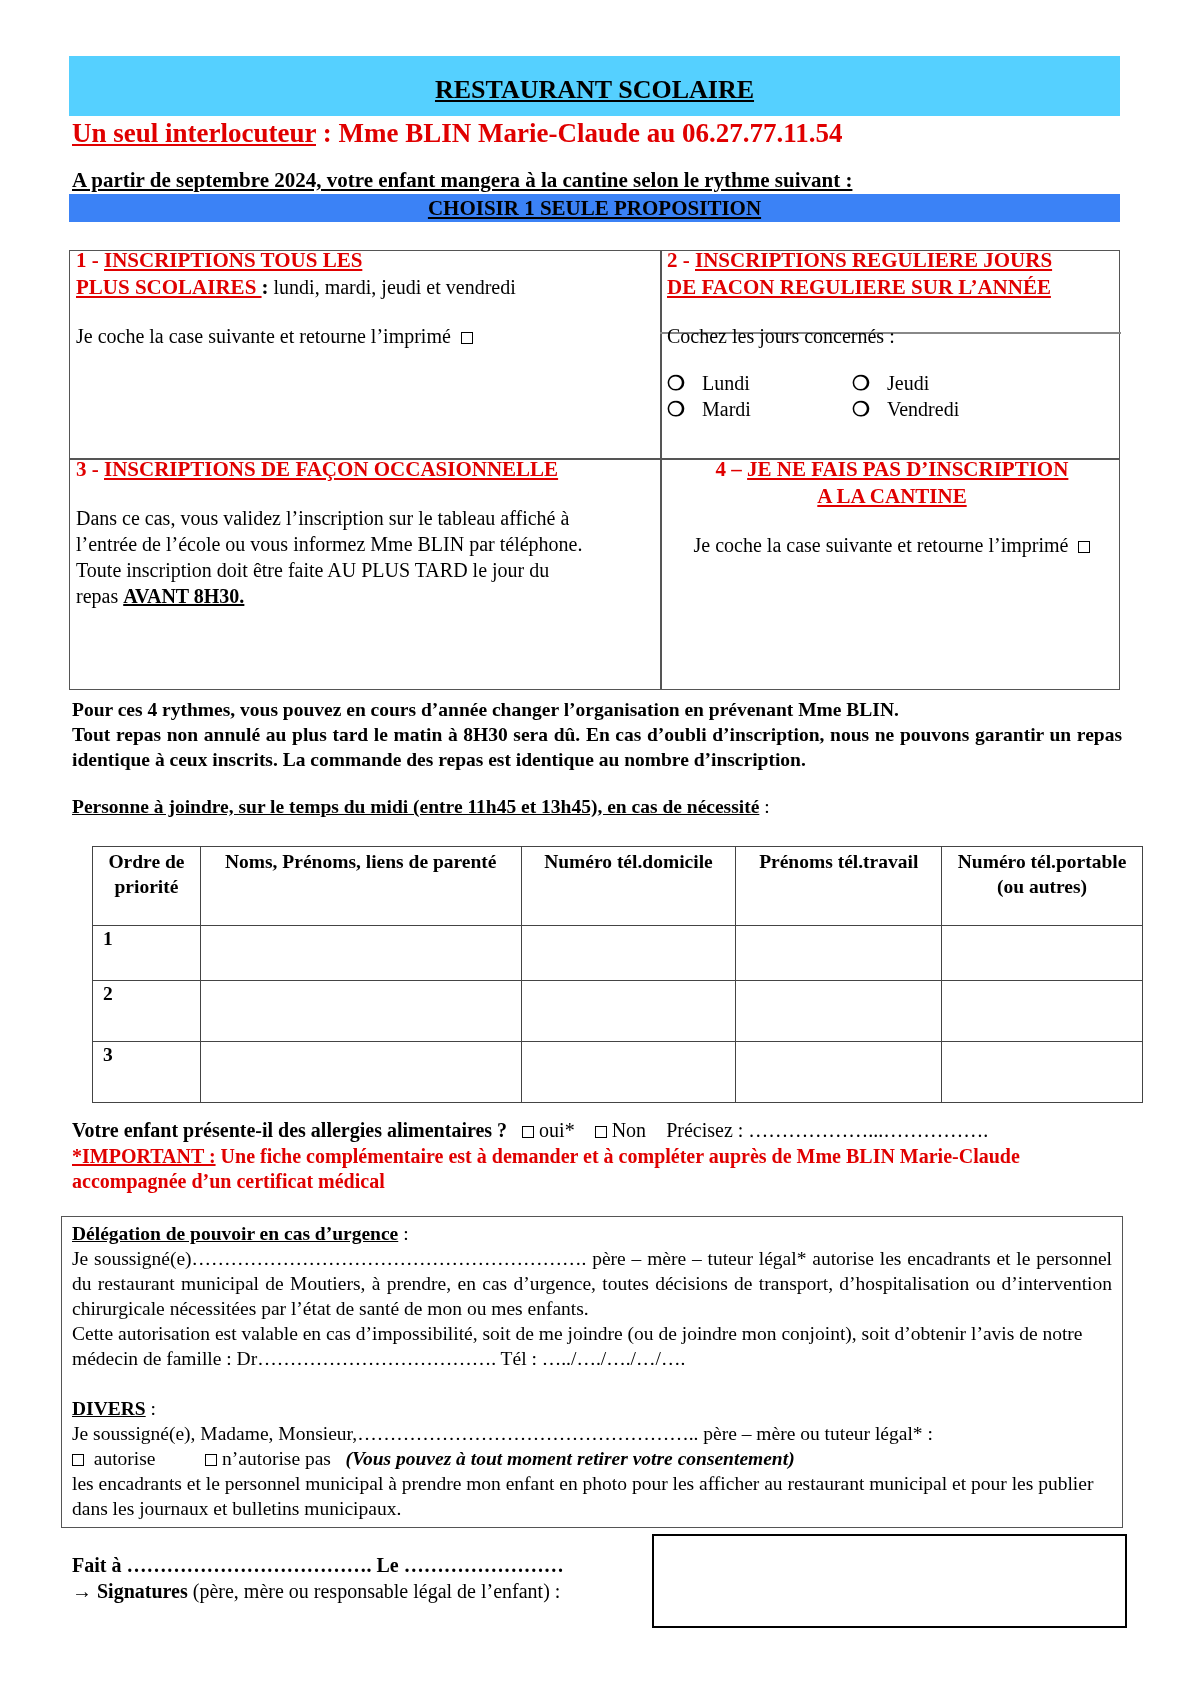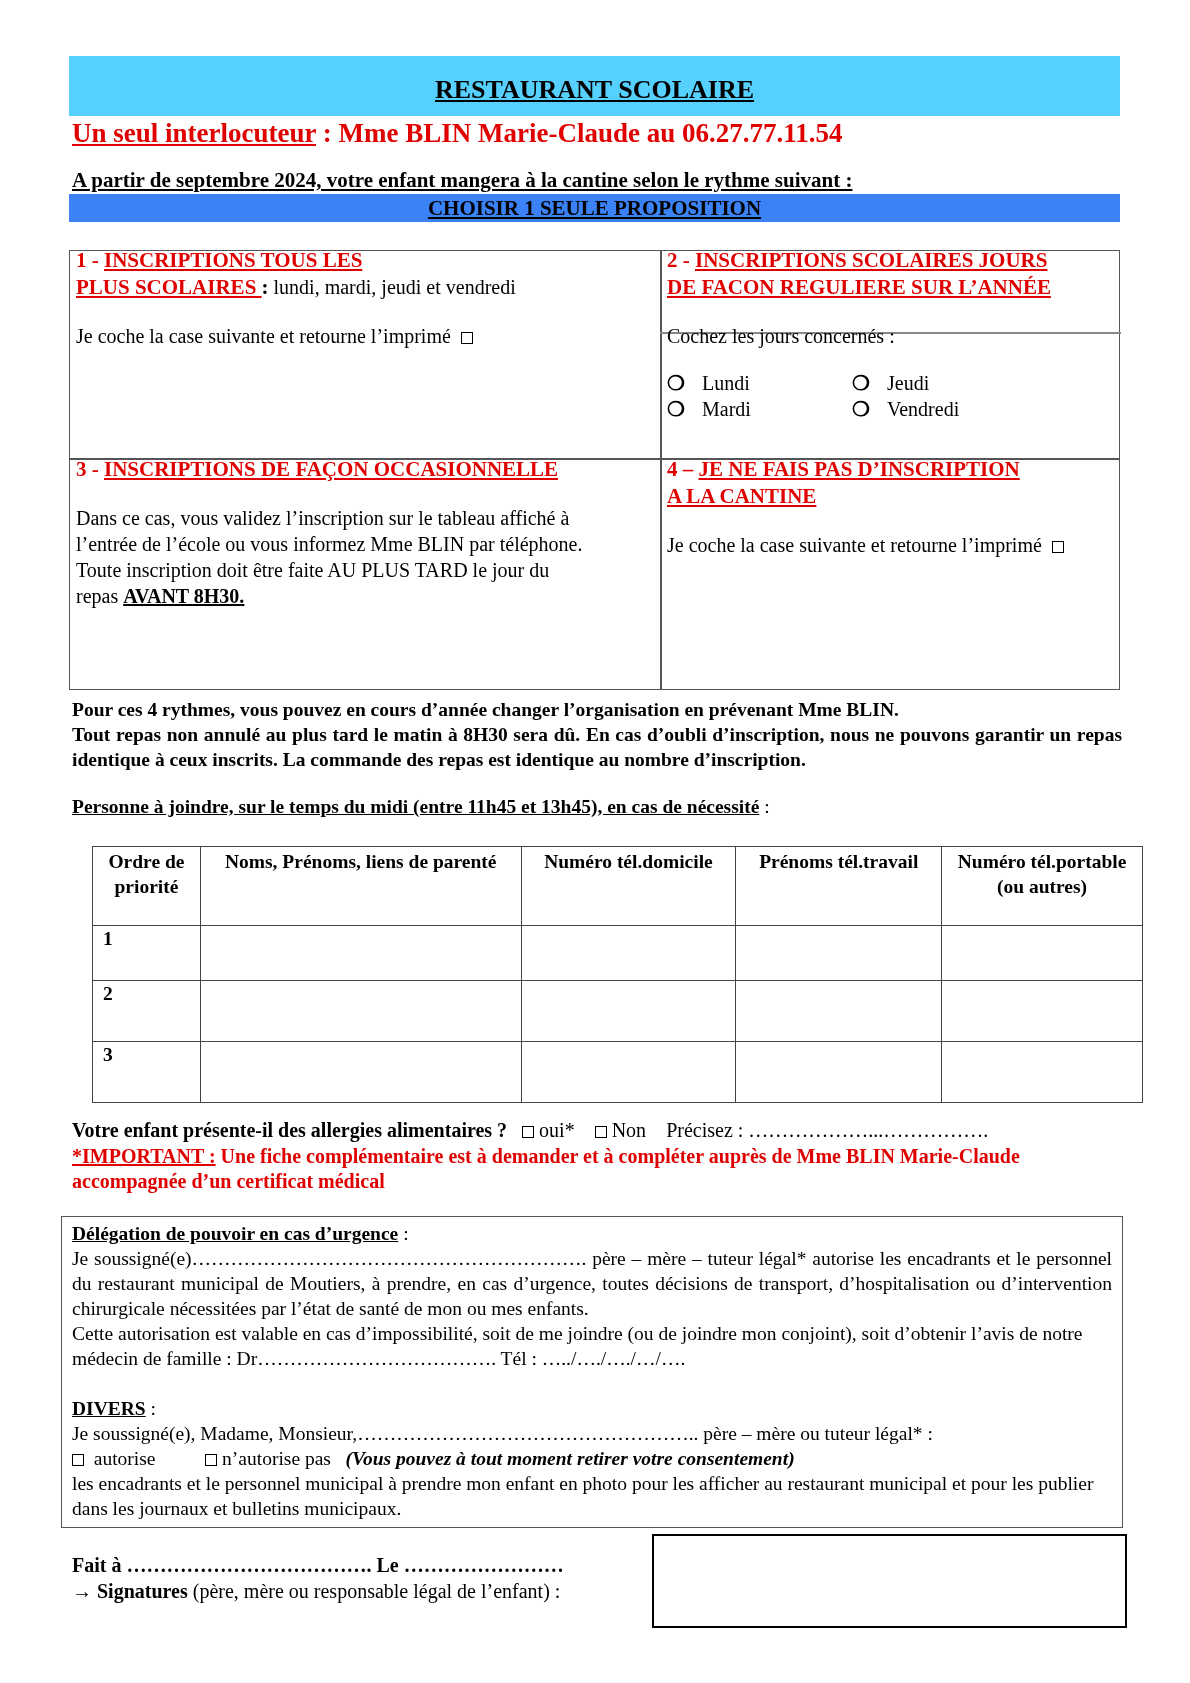--- a/index.html
+++ b/index.html
@@ -73,21 +73,21 @@
       <span class="u">PLUS SCOLAIRES </span><span style="color:#000">:</span><span style="color:#000000;font-weight:normal;font-size:20px"> lundi, mardi, jeudi et vendredi</span>
     </div>
     <div style="margin-top:22px;">
       <span>Je coche la case suivante et retourne l’imprimé</span>
       &nbsp;<span class="cb"></span>
     </div>
   </div>
 
   <div class="cell" style="left:597px; top:-4px; width:450px;">
     <div class="title">
-      <span>2 - </span><span class="u">INSCRIPTIONS SCOLAIRES JOURS</span><br>
+      <span>2 - </span><span class="u">INSCRIPTIONS REGULIERE JOURS</span><br>
       <span class="u">DE FACON REGULIERE SUR L’ANNÉE</span>
     </div>
     <div style="margin-top:22px;">Cochez les jours concernés :</div>
     <div style="margin-top:20px; display:grid; grid-template-columns:185px 200px; line-height:26px;">
       <div><span class="rb">❍</span>&nbsp;&nbsp;&nbsp;<span>Lundi</span></div>
       <div><span class="rb">❍</span>&nbsp;&nbsp;&nbsp;<span>Jeudi</span></div>
       <div><span class="rb">❍</span>&nbsp;&nbsp;&nbsp;<span>Mardi</span></div>
       <div><span class="rb">❍</span>&nbsp;&nbsp;&nbsp;<span>Vendredi</span></div>
     </div>
   </div>
@@ -97,21 +97,21 @@
       <span>3 - </span><span class="u">INSCRIPTIONS DE FAÇON OCCASIONNELLE</span>
     </div>
     <div style="margin-top:22px; line-height:26px;">
       <div>Dans ce cas, vous validez l’inscription sur le tableau affiché à</div>
       <div>l’entrée de l’école ou vous informez Mme BLIN par téléphone.</div>
       <div>Toute inscription doit être faite AU PLUS TARD le jour du</div>
       <div><span>repas </span><span class="b u">AVANT 8H30.</span></div>
     </div>
   </div>
 
-  <div class="cell" style="left:597px; top:205px; width:450px;">
+  <div class="cell" style="left:597px; top:205px; width:450px;text-align:center;">
     <div class="title">
       <span>4 – </span><span class="u">JE NE FAIS PAS D’INSCRIPTION</span><br>
       <span class="u">A LA CANTINE</span>
     </div>
     <div style="margin-top:22px;">
       <span>Je coche la case suivante et retourne l’imprimé</span>
       &nbsp;<span class="cb"></span>
     </div>
   </div>
 </div>

